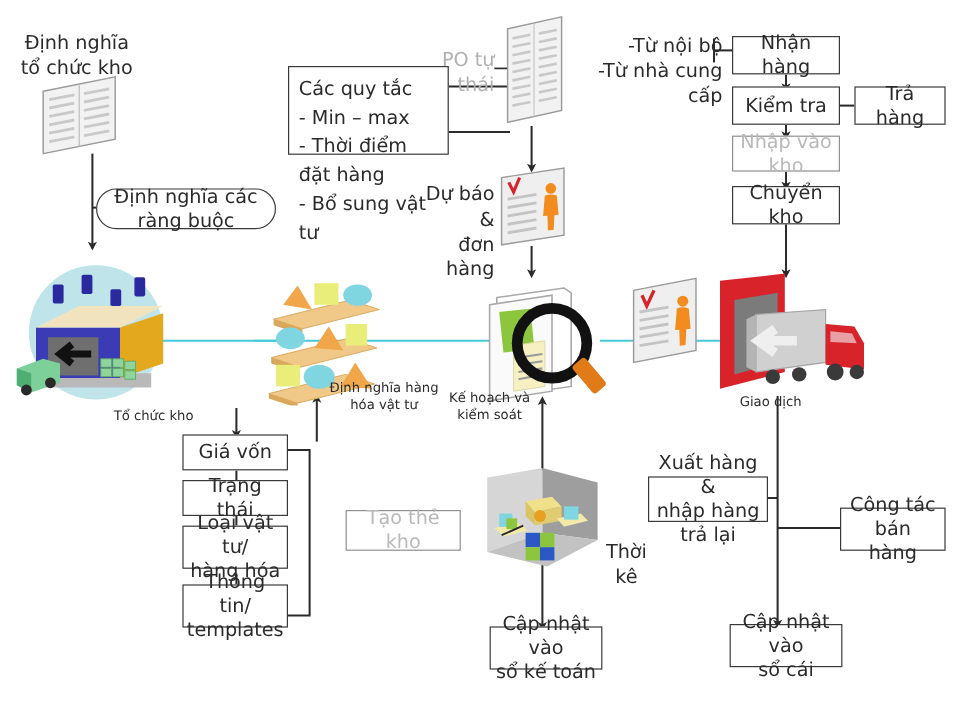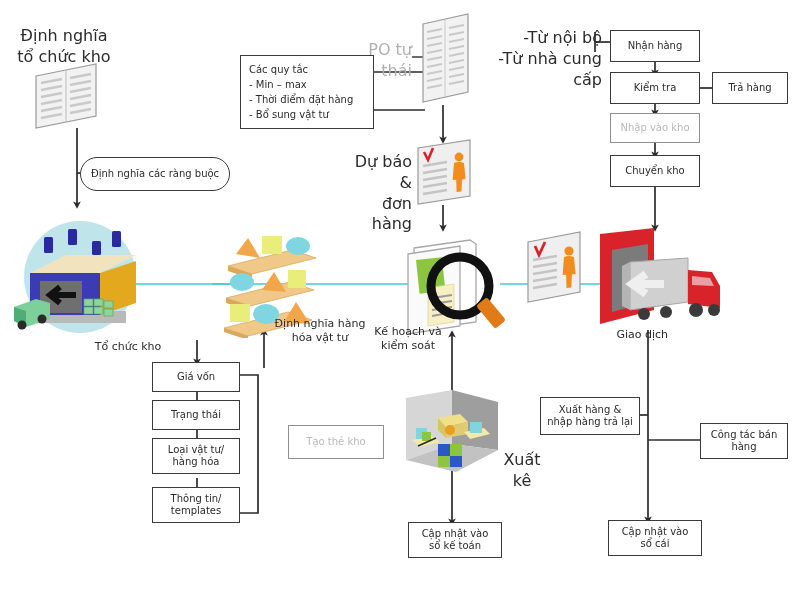--- a/index.html
+++ b/index.html
@@ -10,21 +10,21 @@
     color:#1a1a1a;
   }
   #canvas{position:absolute;left:0;top:0;width:800px;height:597px;}
   svg.layer{position:absolute;left:0;top:0;width:800px;height:597px;overflow:visible;}
 
   
   .box{
     position:absolute;box-sizing:border-box;
     border:1.6px solid #3a3a3a;background:#ffffff;
     display:flex;align-items:center;justify-content:center;text-align:center;
-    font-size:10px;line-height:1.25;color:#2b2b2b;
+    font-size:16px;line-height:1.25;color:#2b2b2b;
     padding:2px 4px;
   }
   .box.faint{color:#b9b9b9;border-color:#8f8f8f;}
   .box.rules{
     align-items:flex-start;justify-content:flex-start;text-align:left;
     padding:6px 8px;line-height:1.5;
   }
   .box.rules b{font-weight:normal;display:block;}
 
   
@@ -318,21 +318,21 @@
   <div class="lbl big" style="left:78px;top:340px;width:100px;">Tổ chức kho</div>
 
   <div class="lbl big" style="left:262px;top:317px;width:116px;">Định nghĩa hàng
 hóa vật tư</div>
 
   <div class="lbl big" style="left:368px;top:325px;width:80px;">Kế hoạch và
 kiểm soát</div>
 
   <div class="lbl big" style="left:588px;top:328px;width:80px;text-align:right;">Giao dịch</div>
 
-  <div class="lbl" style="left:494px;top:450px;width:56px;">Xuất kê</div>
+  <div class="lbl" style="left:494px;top:450px;width:56px;">Thời kê</div>
 
   <div class="box" style="left:80px;top:157px;width:150px;height:34px;border-radius:17px;">Định nghĩa các ràng buộc</div>
 
   <div class="box rules" style="left:240px;top:55px;width:134px;height:74px;">
     <div>
       <b>Các quy tắc</b>
       <b>- Min – max</b>
       <b>- Thời điểm đặt hàng</b>
       <b>- Bổ sung vật tư</b>
     </div>

